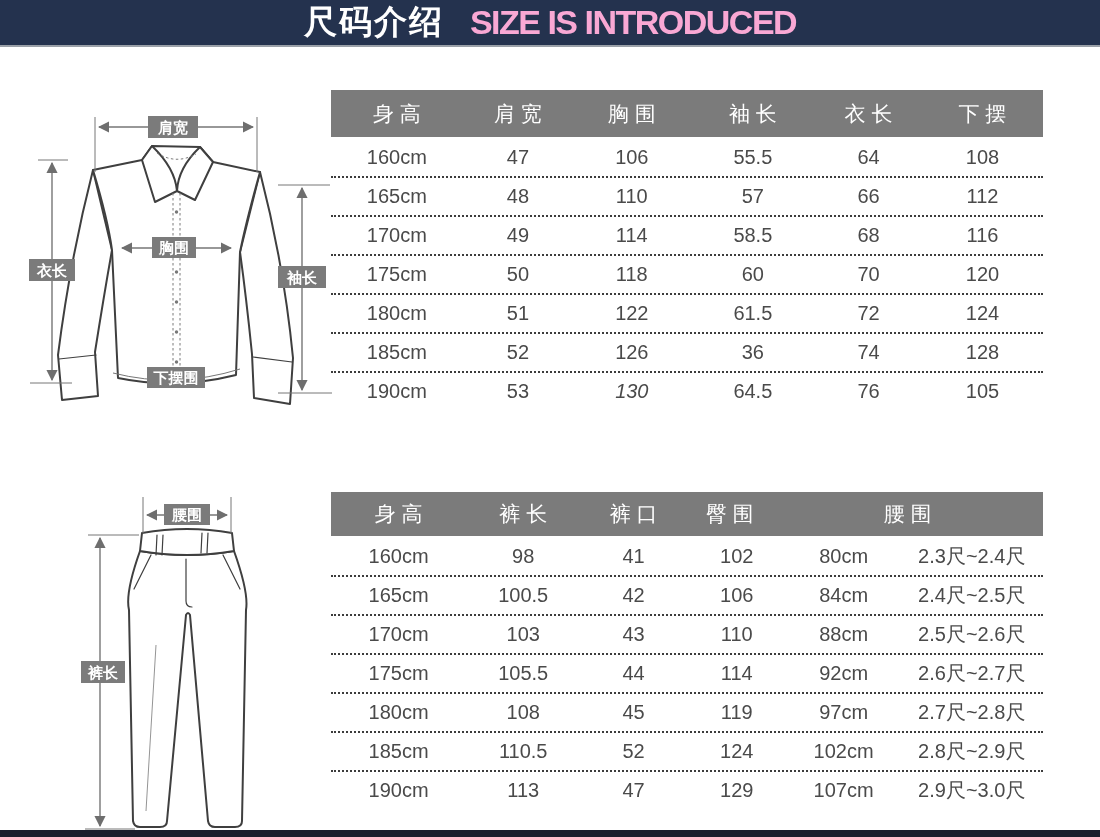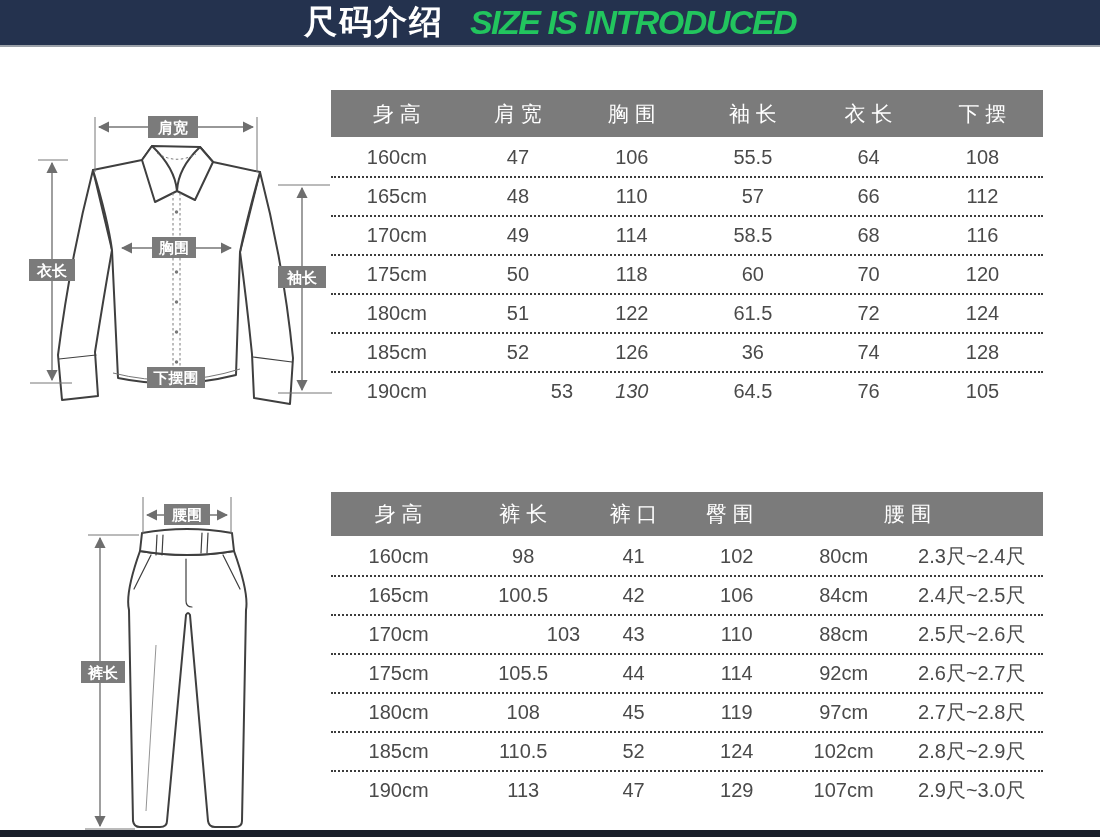--- a/index.html
+++ b/index.html
@@ -7,21 +7,21 @@
     position:relative;width:1100px;height:837px;background:#ffffff;overflow:hidden;
     font-family:"Liberation Sans","DejaVu Sans",sans-serif;
   }
   
   .banner{
     position:absolute;left:0;top:0;width:1100px;height:45px;
     background:var(--banner-bg,#24324E);
     display:flex;align-items:center;justify-content:center;gap:26px;
   }
   .banner .t-zh{color:#fff;font-size:33px;font-weight:700;letter-spacing:2px;}
-  .banner .t-en{color:#22c55e;font-size:34px;font-weight:700;letter-spacing:-1.5px;font-style:italic;}
+  .banner .t-en{color:#f9a8d4;font-size:34px;font-weight:700;letter-spacing:-1.5px;}
   .banner-underline{
     position:absolute;left:0;top:45px;width:1100px;height:2px;
     background:var(--banner-underline,#9AA0A8);
   }
   .footer-bar{
     position:absolute;left:0;bottom:0;width:1100px;height:7px;
     background:var(--footer-bar,#1A1F2B);
   }
   
   .diagram{position:absolute;}
@@ -204,21 +204,21 @@
         <div class="trow">
           <div class="tcell" style="width: 18.5%;">185cm</div>
           <div class="tcell" style="width: 15.5%;">52</div>
           <div class="tcell" style="width: 16.5%;">126</div>
           <div class="tcell" style="width: 17.5%;">36</div>
           <div class="tcell" style="width: 15%;">74</div>
           <div class="tcell" style="width: 17%;">128</div>
         </div>
         <div class="trow last">
           <div class="tcell" style="width: 18.5%;">190cm</div>
-          <div class="tcell" style="width: 15.5%; text-align: right;">53</div>
+          <div class="tcell" style="width: 15.5%;">53</div>
           <div class="tcell" style="width: 16.5%; font-style: italic;">130</div>
           <div class="tcell" style="width: 17.5%;">64.5</div>
           <div class="tcell" style="width: 15%;">76</div>
           <div class="tcell" style="width: 17%;">105</div>
         </div>
       </div>
   </div>
 
   <div id="pants-table" class="size-table pants" style="top:492px;">
     <div class="thead">
@@ -240,21 +240,21 @@
         <div class="trow">
           <div class="tcell" style="width: 19%;">165cm</div>
           <div class="tcell" style="width: 16%;">100.5</div>
           <div class="tcell" style="width: 15%;">42</div>
           <div class="tcell" style="width: 14%;">106</div>
           <div class="tcell" style="width: 16%;">84cm</div>
           <div class="tcell" style="width: 20%;">2.4尺~2.5尺</div>
         </div>
         <div class="trow">
           <div class="tcell" style="width: 19%;">170cm</div>
-          <div class="tcell" style="width: 16%; text-align: right;">103</div>
+          <div class="tcell" style="width: 16%;">103</div>
           <div class="tcell" style="width: 15%;">43</div>
           <div class="tcell" style="width: 14%;">110</div>
           <div class="tcell" style="width: 16%;">88cm</div>
           <div class="tcell" style="width: 20%;">2.5尺~2.6尺</div>
         </div>
         <div class="trow">
           <div class="tcell" style="width: 19%;">175cm</div>
           <div class="tcell" style="width: 16%;">105.5</div>
           <div class="tcell" style="width: 15%;">44</div>
           <div class="tcell" style="width: 14%;">114</div>

